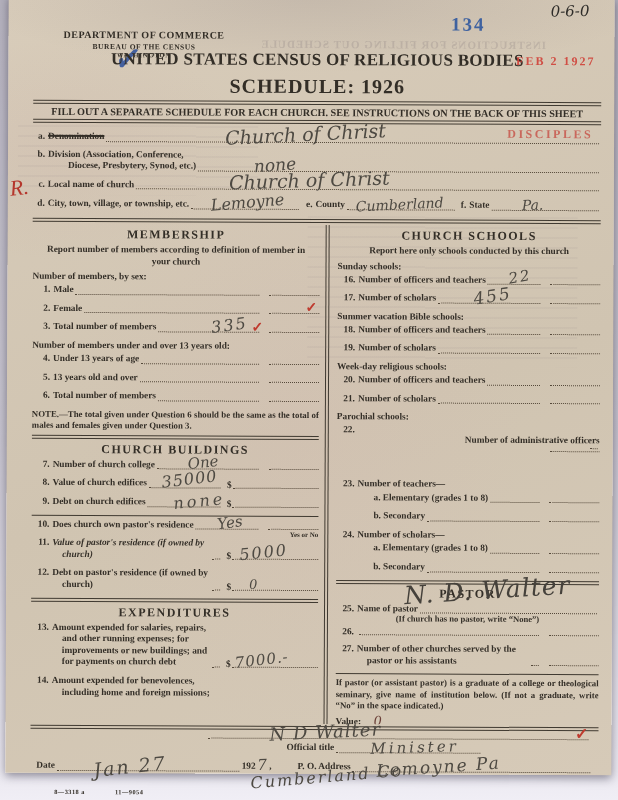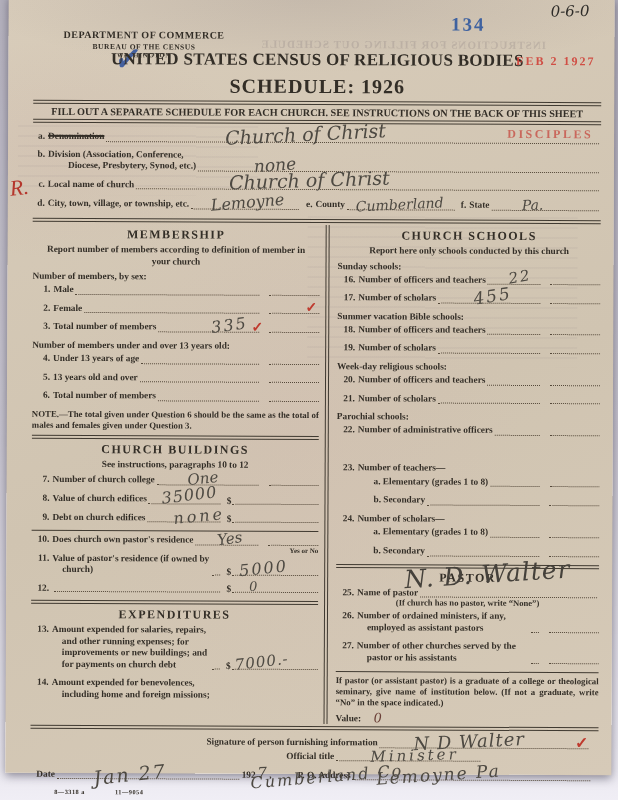--- a/index.html
+++ b/index.html
@@ -186,21 +186,20 @@
     <div class="q">
       <span class="no">6.</span>
       <span class="lbl">Total number of members</span>
       <span class="leader"></span>
             <span class="tail"></span>
     </div>
     <div class="note">NOTE.—The total given under Question 6 should be the same as the total of males and females given under Question 3.</div>
     <div class="rule2"></div>
 
     <div class="sec-title">CHURCH BUILDINGS</div>
-    <div class="sec-sub">See instructions, paragraphs 10 to 12</div>
     <div class="q">
       <span class="no">7.</span>
       <span class="lbl">Number of church college</span>
       <span class="leader">
         <span class="hw" style="left:30%;bottom:-2px;font-size:15px;transform:rotate(-6deg);">One</span>
       </span>
       <span class="tail"></span>
     </div>
     <div class="q">
       <span class="no">8.</span>
@@ -226,29 +225,30 @@
       <span class="lbl">Does church own pastor's residence</span>
       <span class="leader">
         <span class="hw" style="left:34%;bottom:-2px;font-size:15px;transform:rotate(-8deg);">Yes</span>
       </span>
       <span class="tail">
               <span class="yesno">Yes or No</span>
             </span>
     </div>
     <div class="q">
       <span class="no">11.</span>
-      <span class="lbl" style="max-width:168px;">Value of pastor's residence (if owned by church)</span>
+      <span class="lbl" style="max-width:168px;font-style:italic;">Value of pastor's residence (if owned by church)</span>
       <span class="leader"></span>
       <span class="cur">$</span>
       <span class="mdots">
         <span class="hw" style="left:8%;bottom:-2px;font-size:16px;letter-spacing:2px;transform:rotate(-6deg);">5000</span>
       </span>
     </div>
     <div class="q">
       <span class="no">12.</span>
+      <span class="lbl" style="max-width:168px;">Debt on pastor's residence (if owned by church)</span>
       <span class="leader"></span>
       <span class="cur">$</span>
       <span class="mdots">
         <span class="hw" style="left:20%;bottom:-1px;font-size:13px;">0</span>
       </span>
     </div>
     <div class="rule2"></div>
 
     <div class="sec-title">EXPENDITURES</div>
     <div class="q">
@@ -310,21 +310,21 @@
       <span class="leader"></span>
             <span class="tail"></span>
     </div>
     <div class="q">
       <span class="no">21.</span>
       <span class="lbl">Number of scholars</span>
       <span class="leader"></span>
             <span class="tail"></span>
     </div>
     <div class="grp">Parochial schools:</div>
-    <div class="q" style="">
+    <div class="q" style="flex-direction:column;">
       <span class="no">22.</span>
       <span class="lbl">Number of administrative officers</span>
       <span class="leader"></span>
             <span class="tail"></span>
     </div>
     <div class="q" style="margin-bottom:2px;margin-top:26px;">
       <span class="no">23.</span>
       <span class="lbl">Number of teachers—</span>
     </div>
     <div class="q">
@@ -362,21 +362,20 @@
       <div class="sec-title" style="margin-top:1px;">PASTOR</div>
       <div class="q" style="margin-bottom:2px;">
         <span class="no">25.</span>
         <span class="lbl">Name of pastor</span>
         <span class="leader"></span>
       </div>
       <div class="hint25">(If church has no pastor, write “None”)</div>
     </div>
     <div class="q">
       <span class="no">26.</span>
-      <span class="lbl" style="max-width:180px;">Number of ordained ministers, if any, employed as assistant pastors</span>
       <span class="leader"></span>
             <span class="tail"></span>
     </div>
     <div class="q">
       <span class="no">27.</span>
       <span class="lbl" style="max-width:180px;">Number of other churches served by the pastor or his assistants</span>
       <span class="leader"></span>
             <span class="tail"></span>
     </div>
     <div class="rule1"></div>
@@ -396,21 +395,20 @@
 
     </div>
 
    </div>
   </div>
 
   <div class="rule2"></div>
 
   <div class="footer">
     <div class="q sigrow">
-      <span class="lbl">Signature of person furnishing information</span>
       <span class="leader">
         <span class="hw" style="left:16%;bottom:-3px;font-size:18px;letter-spacing:1px;transform:rotate(-3deg);">N D Walter</span>
         <span class="check" style="right:0;bottom:-3px;font-size:16px;">✓</span>
       </span>
     </div>
     <div class="q titlerow">
       <span class="lbl">Official title</span>
       <span class="leader">
         <span class="hw" style="left:24%;bottom:-3px;font-size:15px;letter-spacing:3px;transform:rotate(-2deg);">Minister</span>
       </span>

